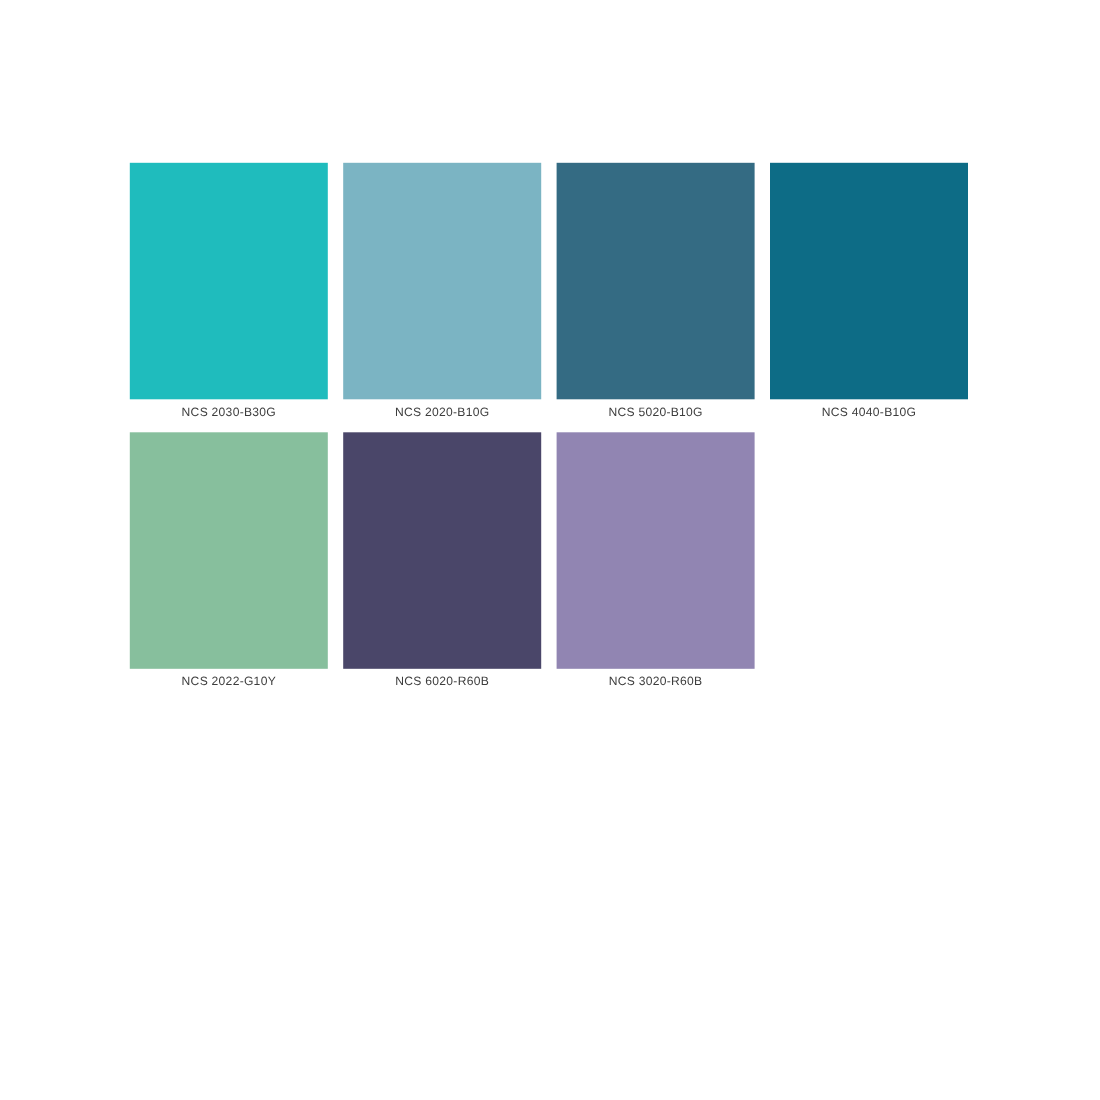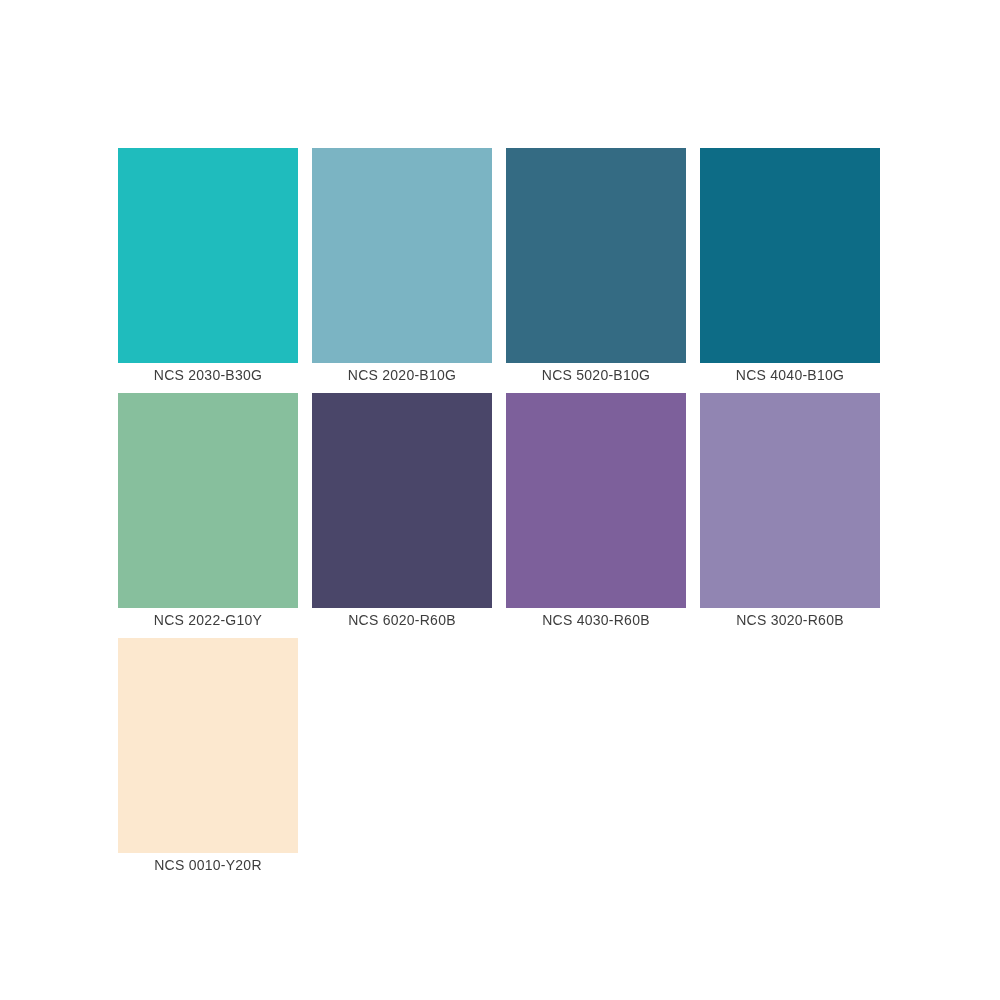--- a/index.html
+++ b/index.html
@@ -46,21 +46,21 @@
     width: 180px;
     height: 215px;
     display: block;
   }
 
   .swatch-label {
     display: block;
     width: 180px;
     text-align: center;
     font-family: "Liberation Sans", sans-serif;
-    font-size: 14px;
+    font-size: 11px;
     letter-spacing: 0.25px;
     color: #3d3d3d;
     padding-top: 7px;
     padding-bottom: 3px;
     line-height: 11px;
     white-space: nowrap;
   }
 </style>
 </head>
 <body style="background: rgb(255, 255, 255);">
@@ -94,29 +94,21 @@
     <div class="swatch-cell">
       <span class="swatch-chip" style="background-color: rgb(135, 191, 157);"></span>
       <span class="swatch-label" style="color: rgb(61, 61, 61);">NCS 2022-G10Y</span>
     </div>
 
     <div class="swatch-cell">
       <span class="swatch-chip" style="background-color: rgb(74, 70, 105);"></span>
       <span class="swatch-label" style="color: rgb(61, 61, 61);">NCS 6020-R60B</span>
     </div>
 
-    <div class="swatch-cell">
-      <span class="swatch-chip" style="background-color: rgb(125, 96, 155);"></span>
-      <span class="swatch-label" style="color: rgb(61, 61, 61);">NCS 4030-R60B</span>
-    </div>
 
     <div class="swatch-cell">
       <span class="swatch-chip" style="background-color: rgb(145, 133, 178);"></span>
       <span class="swatch-label" style="color: rgb(61, 61, 61);">NCS 3020-R60B</span>
     </div>
 
-    <div class="swatch-cell">
-      <span class="swatch-chip" style="background-color: rgb(252, 232, 207);"></span>
-      <span class="swatch-label" style="color: rgb(61, 61, 61);">NCS 0010-Y20R</span>
-    </div>
 
   </div>
 </div>
 
 </body></html>

